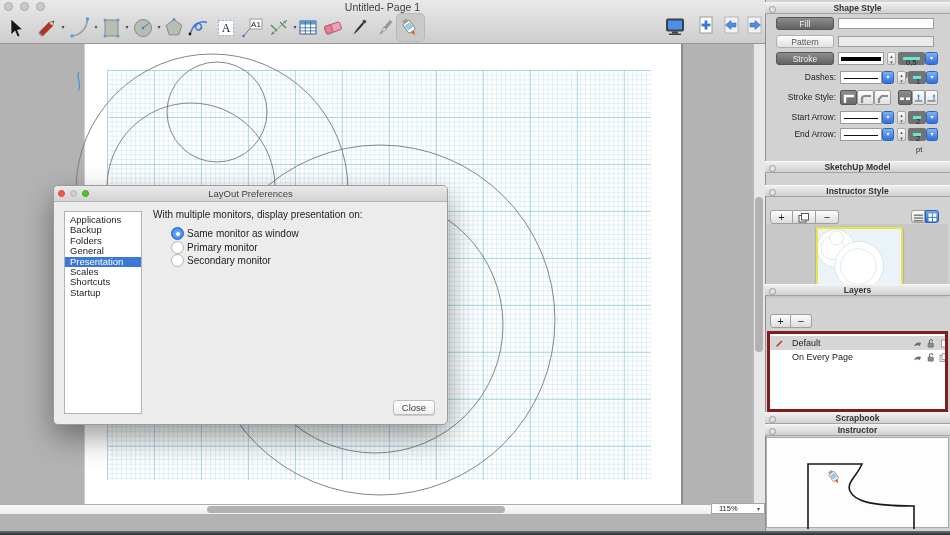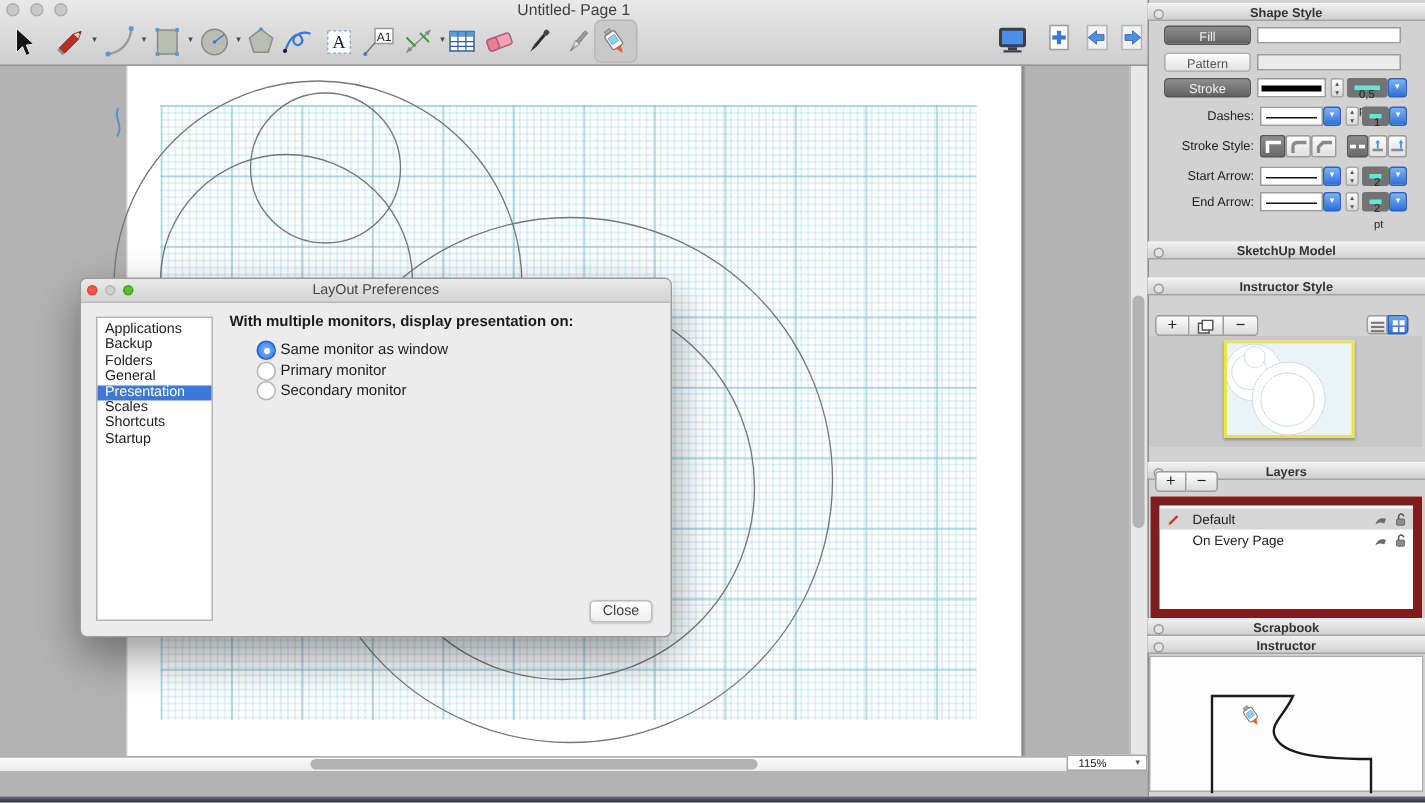--- a/index.html
+++ b/index.html
@@ -50,34 +50,34 @@
         color:#fff;font-size:6px;text-align:center;line-height:11px;z-index:11;}
   .stp{width:9px;height:13px;background:linear-gradient(#fdfdfd,#d9d9d9);border:1px solid #a9a9a9;border-radius:2px;
        font-size:5px;color:#555;text-align:center;line-height:5.5px;padding-top:1px;z-index:11;}
   .ssb{border:1px solid #9c9c9c;border-radius:2px;z-index:11;}
   .ssb.on{background:linear-gradient(#8d8d8d,#6a6a6a);border-color:#565656;}
   .ssb.off{background:linear-gradient(#fdfdfd,#e0e0e0);}
   .seg{background:linear-gradient(#fdfdfd,#dcdcdc);border:1px solid #9f9f9f;text-align:center;
        font-size:11px;line-height:12px;color:#222;z-index:11;}
   .thumbarea{left:766px;top:224px;width:182px;height:74px;background:#c8c8c8;z-index:11;}
   .pthumb{left:50px;top:3px;width:87px;height:65px;border:2px solid #e8e34f;background:#eaf4f9;box-shadow:0 1px 2px rgba(0,0,0,.3);}
-  .llist{left:767px;top:331px;width:181px;height:81px;background:#fff;border:6px solid #7f1d1d;z-index:11;overflow:hidden;}
+  .llist{left:767px;top:331px;width:181px;height:81px;background:#fff;border:3px solid #7f1d1d;z-index:11;overflow:hidden;}
   .lrow{position:absolute;left:0;width:179px;height:14px;font-size:9px;color:#222;line-height:14px;}
   .instr{left:766px;top:437px;width:183px;height:91px;background:#fdfdfd;border:1px solid #aaa;z-index:11;}
 
   
   .dlg{left:53px;top:185px;width:395px;height:240px;background:#ececec;border:1px solid #9b9b9b;border-radius:5px;
        box-shadow:0 12px 30px rgba(0,0,0,.4);z-index:50;overflow:hidden;}
   .dlg-tb{left:0;top:0;width:100%;height:16px;background:linear-gradient(#e9e9e9,#d3d3d3);border-bottom:1px solid #b4b4b4;}
   .dlg-title{left:0;top:0;width:100%;height:16px;text-align:center;font-size:9.5px;color:#464646;line-height:16px;}
   .dtl{border-radius:50%;width:7px;height:7px;top:4px;}
   .dlist{left:10px;top:25px;width:78px;height:203px;background:#fff;border:1px solid #b3b3b3;padding-top:3px;}
   .dlist div{height:10.4px;line-height:10.4px;font-size:9.5px;color:#222;padding-left:5px;}
   .dlist div.sel{background:#3c78d8;color:#fff;}
-  .prompt{left:99px;top:23px;width:290px;font-size:10px;color:#1c1c1c;font-weight:bold;}
+  .prompt{left:99px;top:23px;width:290px;font-size:10px;color:#1c1c1c;}
   .radio{position:absolute;width:11px;height:11px;border-radius:50%;}
   .radio.off{background:radial-gradient(#fff 55%,#ececec);border:1px solid #b7b7b7;}
   .radio.on{background:radial-gradient(#6aaefc 20%,#2a72ea);border:1px solid #2561c4;}
   .radio.on i{position:absolute;left:3.5px;top:3.5px;width:4px;height:4px;border-radius:50%;background:#fff;}
   .rlabel{position:absolute;font-size:10px;color:#1c1c1c;}
   .closebtn{left:339px;top:214px;width:42px;height:15px;background:linear-gradient(#fff,#eee);
             border:1px solid #bcbcbc;border-radius:3.5px;font-size:9.5px;color:#3d3d3d;text-align:center;line-height:14px;
             box-shadow:0 .5px 1px rgba(0,0,0,.15);}
 
   
@@ -387,21 +387,21 @@
           <circle cx="17.8" cy="19.4" r="18.9"></circle>
           <circle cx="14.9" cy="19" r="11.7"></circle>
           <circle cx="18.5" cy="9" r="7"></circle>
           <circle cx="41.1" cy="36.7" r="24.3"></circle>
           <circle cx="40.4" cy="37.4" r="17.8"></circle>
         </g>
       </svg>
     </div>
   </div>
 
-  <div class="abs phdr" style="top:308px"><span class="disc"></span><span>Layers</span></div>
+  <div class="abs phdr" style="top:284px"><span class="disc"></span><span>Layers</span></div>
   <div class="abs seg" style="left:770px;top:314px;width:21px;height:14px;border-radius:3px 0 0 3px">+</div>
   <div class="abs seg" style="left:791px;top:314px;width:21px;height:14px;border-left:none;border-radius:0 3px 3px 0">−</div>
   <div class="abs llist">
     <div class="lrow" style="top:2px;background:#d6d6d6">
       <svg width="9" height="9" viewBox="0 0 9 9" style="position:absolute;left:5px;top:3px">
           <line x1="1.5" y1="7.5" x2="7" y2="2" stroke="#c0392b" stroke-width="1.6"></line>
           <polygon points="0.5,8.8 2.4,8 1.3,6.9" fill="#e0b084"></polygon>
         </svg>
       <span style="position:absolute;left:22px">Default</span>
       <svg width="9" height="8" viewBox="0 0 9 8" style="position:absolute;left:143px;top:4px">

